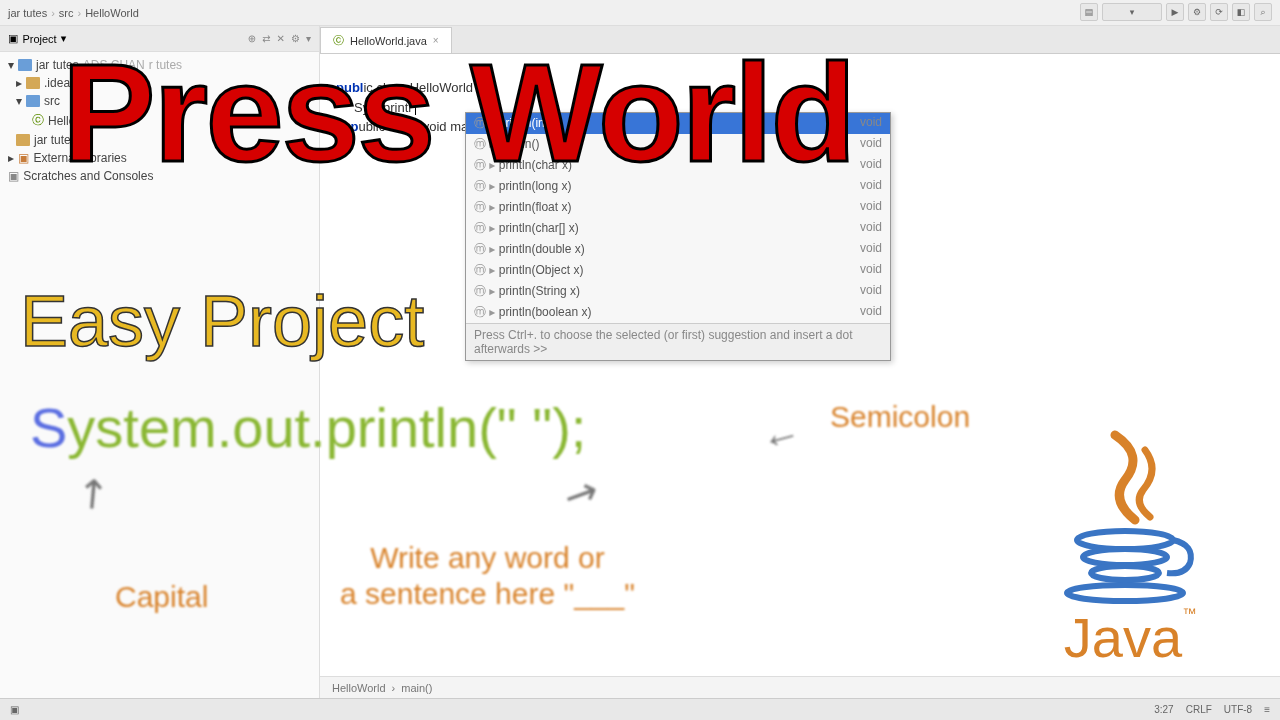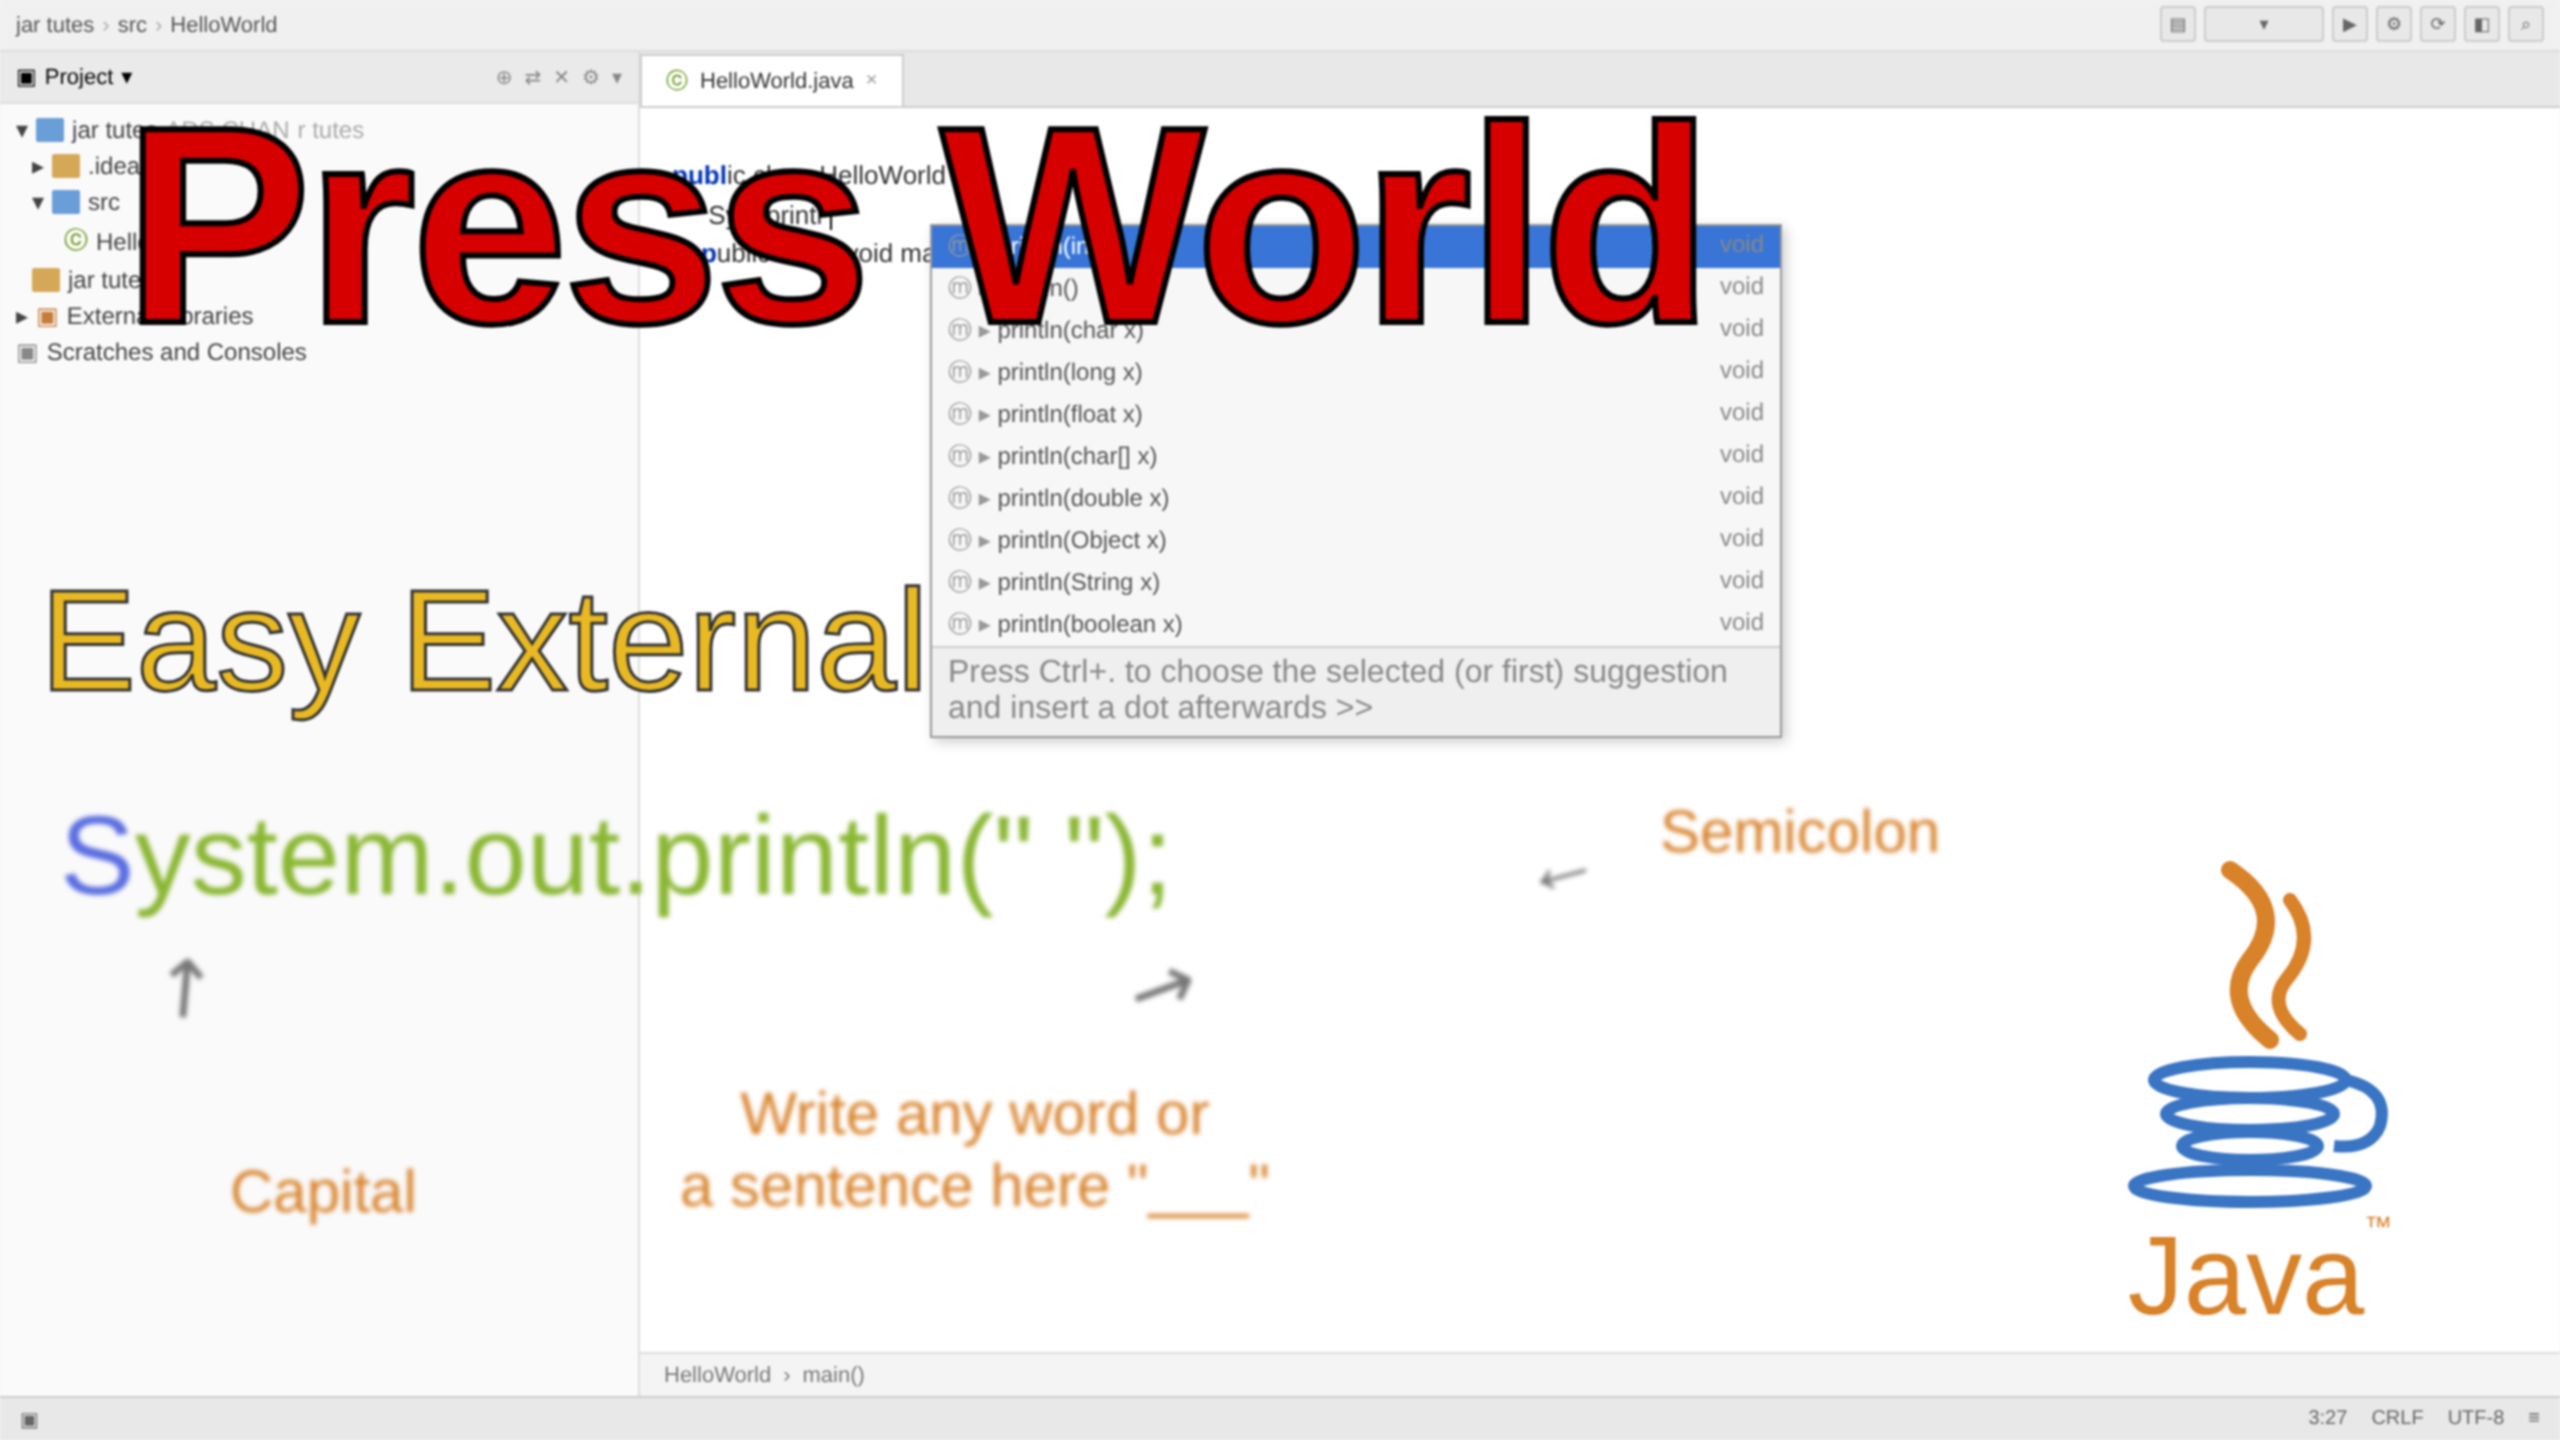--- a/index.html
+++ b/index.html
@@ -23,21 +23,21 @@
 .tabs{height:28px;background:#e8e8e8;display:flex;align-items:flex-end;border-bottom:1px solid #ccc}
 .tab{height:26px;background:#fff;border:1px solid #ccc;border-bottom:none;padding:0 12px;display:flex;align-items:center;font-size:11px;color:#333;gap:6px}
 .tab-close{color:#999;font-size:10px}
 .code{padding:24px 16px;font-family:'Consolas',monospace;font-size:13px;color:#333;line-height:1.5;position:relative}
 .code .kw{color:#0033b3;font-weight:bold}
 .autocomplete{position:absolute;left:465px;top:112px;width:426px;background:#f7f7f7;border:1px solid #999;box-shadow:2px 2px 6px rgba(0,0,0,0.2);font-family:'Consolas',monospace;font-size:12px}
 .ac-item{padding:2px 8px;display:flex;justify-content:space-between;color:#555}
 .ac-item.sel{background:#3875d7;color:#fff}
 .ac-item .m{color:#999}
 .ac-item .ret{color:#888}
-.ac-hint{padding:4px 8px;font-size:16px;color:#888;border-top:1px solid #ccc;background:#efefef}
+.ac-hint{padding:4px 8px;font-size:12px;color:#888;border-top:1px solid #ccc;background:#efefef}
 .statusbar{height:22px;background:#e8e8e8;border-top:1px solid #ccc;display:flex;align-items:center;justify-content:space-between;padding:0 10px;font-size:10px;color:#666}
 .statusbar-right{display:flex;gap:12px}
 .editor-status{height:22px;background:#f4f4f4;border-top:1px solid #ddd;padding:0 12px;font-size:11px;color:#777;display:flex;align-items:center;gap:6px}
 
 .title-hello{position:absolute;left:62px;top:32px;font-size:140px;font-weight:900;color:#d60000;-webkit-text-stroke:3px #000;letter-spacing:-2px;font-family:Arial,sans-serif}
 .title-easy{position:absolute;left:20px;top:280px;font-size:72px;font-weight:500;color:#e8b923;-webkit-text-stroke:1.5px #333;font-family:Arial,sans-serif}
 .code-explain{position:absolute;left:30px;top:395px;font-size:56px;font-family:'Trebuchet MS',sans-serif;filter:blur(1px)}
 .code-explain .cap{color:#5b6ee1}
 .code-explain .body{color:#8ab733}
 .code-explain .semi{color:#8ab733}
@@ -179,21 +179,21 @@
   <span>▣</span>
   <div class="statusbar-right">
     <span>3:27</span>
     <span>CRLF</span>
     <span>UTF-8</span>
     <span>≡</span>
   </div>
 </div>
 
 <div class="title-hello">Press World</div>
-<div class="title-easy">Easy External</div>
+<div class="title-easy">Easy Project</div>
 <div class="code-explain">
   <span class="cap">S</span><span class="body">ystem.out.println(" ")</span><span class="semi">;</span>
 </div>
 <div class="ann capital">Capital</div>
 <div class="ann sentence">
   <span>Write any word or</span><br><span>a sentence here "___"</span>
 </div>
 <div class="ann semicolon">Semicolon</div>
 <div class="arrow a1">↗</div>
 <div class="arrow a2">↗</div>

